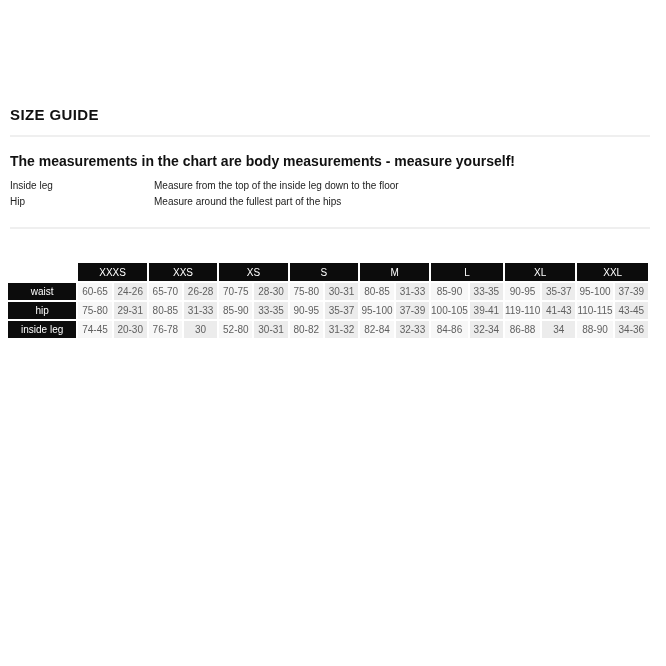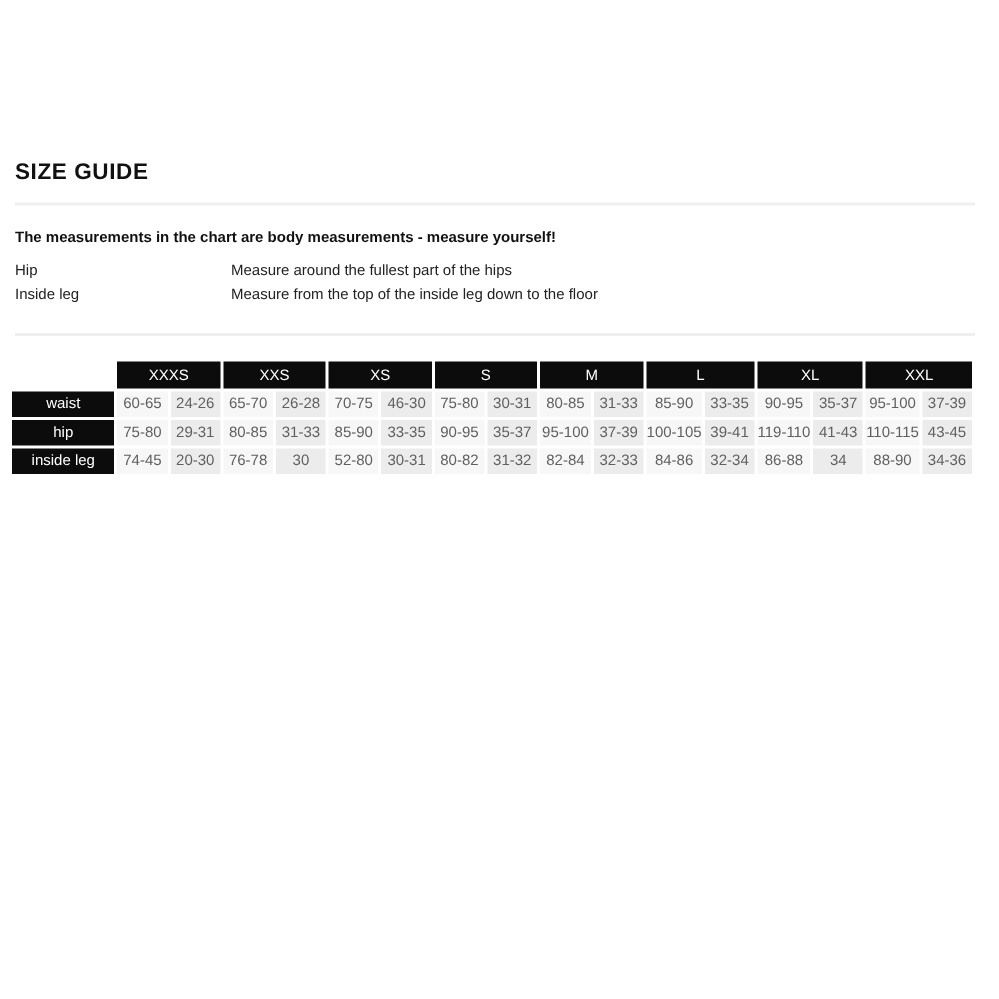--- a/index.html
+++ b/index.html
@@ -28,21 +28,21 @@
   .divider {
     border: none;
     border-top: 2px solid #efefef;
     margin: 11px 0 0 0;
   }
   .divider.second {
     margin-top: 17px;
   }
   .intro {
     margin: 16px 0 0 0;
-    font-size: 10px;
+    font-size: 14px;
     font-weight: bold;
     color: #111;
   }
   .defs {
     margin-top: 9px;
   }
   .def-row {
     font-size: 10px;
     line-height: 16px;
     color: #222;
@@ -52,21 +52,21 @@
     width: 144px;
     vertical-align: top;
   }
   .def-desc {
     display: inline-block;
     vertical-align: top;
   }
   table.size-chart {
     border-collapse: separate;
     border-spacing: 2px;
-    margin: 15px 0 0 -4px;
+    margin: 32px 0 0 -4px;
     table-layout: fixed;
   }
   table.size-chart col.rowhead-col { width: 71px; }
   table.size-chart col.unit-col { width: 34px; }
   table.size-chart td, table.size-chart th {
     padding: 0;
     font-size: 10px;
     font-weight: normal;
     text-align: center;
     white-space: nowrap;
@@ -104,24 +104,24 @@
 <div class="content">
 
   <h1 class="page-title">SIZE GUIDE</h1>
 
   <hr class="divider">
 
   <p class="intro">The measurements in the chart are body measurements - measure yourself!</p>
 
   <div class="defs">
     <div class="def-row">
-      <span class="def-term">Hip</span><span class="def-desc">Measure around the fullest part of the hips</span>
+      <span class="def-term">Inside leg</span><span class="def-desc">Measure from the top of the inside leg down to the floor</span>
     </div>
     <div class="def-row">
-      <span class="def-term">Inside leg</span><span class="def-desc">Measure from the top of the inside leg down to the floor</span>
+      <span class="def-term">Hip</span><span class="def-desc">Measure around the fullest part of the hips</span>
     </div>
   </div>
 
   <hr class="divider second">
 
   <table class="size-chart">
     <colgroup>
       <col class="rowhead-col">
       <col class="unit-col">
         <col class="unit-col">
@@ -152,21 +152,21 @@
       <th class="size-h" colspan="2">XL</th>
       <th class="size-h" colspan="2">XXL</th>
     </tr>
     <tr>
       <th class="row-h">waist</th>
       <td class="val cm">60-65</td>
       <td class="val inch">24-26</td>
       <td class="val cm">65-70</td>
       <td class="val inch">26-28</td>
       <td class="val cm">70-75</td>
-      <td class="val inch">46-30</td>
+      <td class="val inch">28-30</td>
       <td class="val cm">75-80</td>
       <td class="val inch">30-31</td>
       <td class="val cm">80-85</td>
       <td class="val inch">31-33</td>
       <td class="val cm">85-90</td>
       <td class="val inch">33-35</td>
       <td class="val cm">90-95</td>
       <td class="val inch">35-37</td>
       <td class="val cm">95-100</td>
       <td class="val inch">37-39</td>

